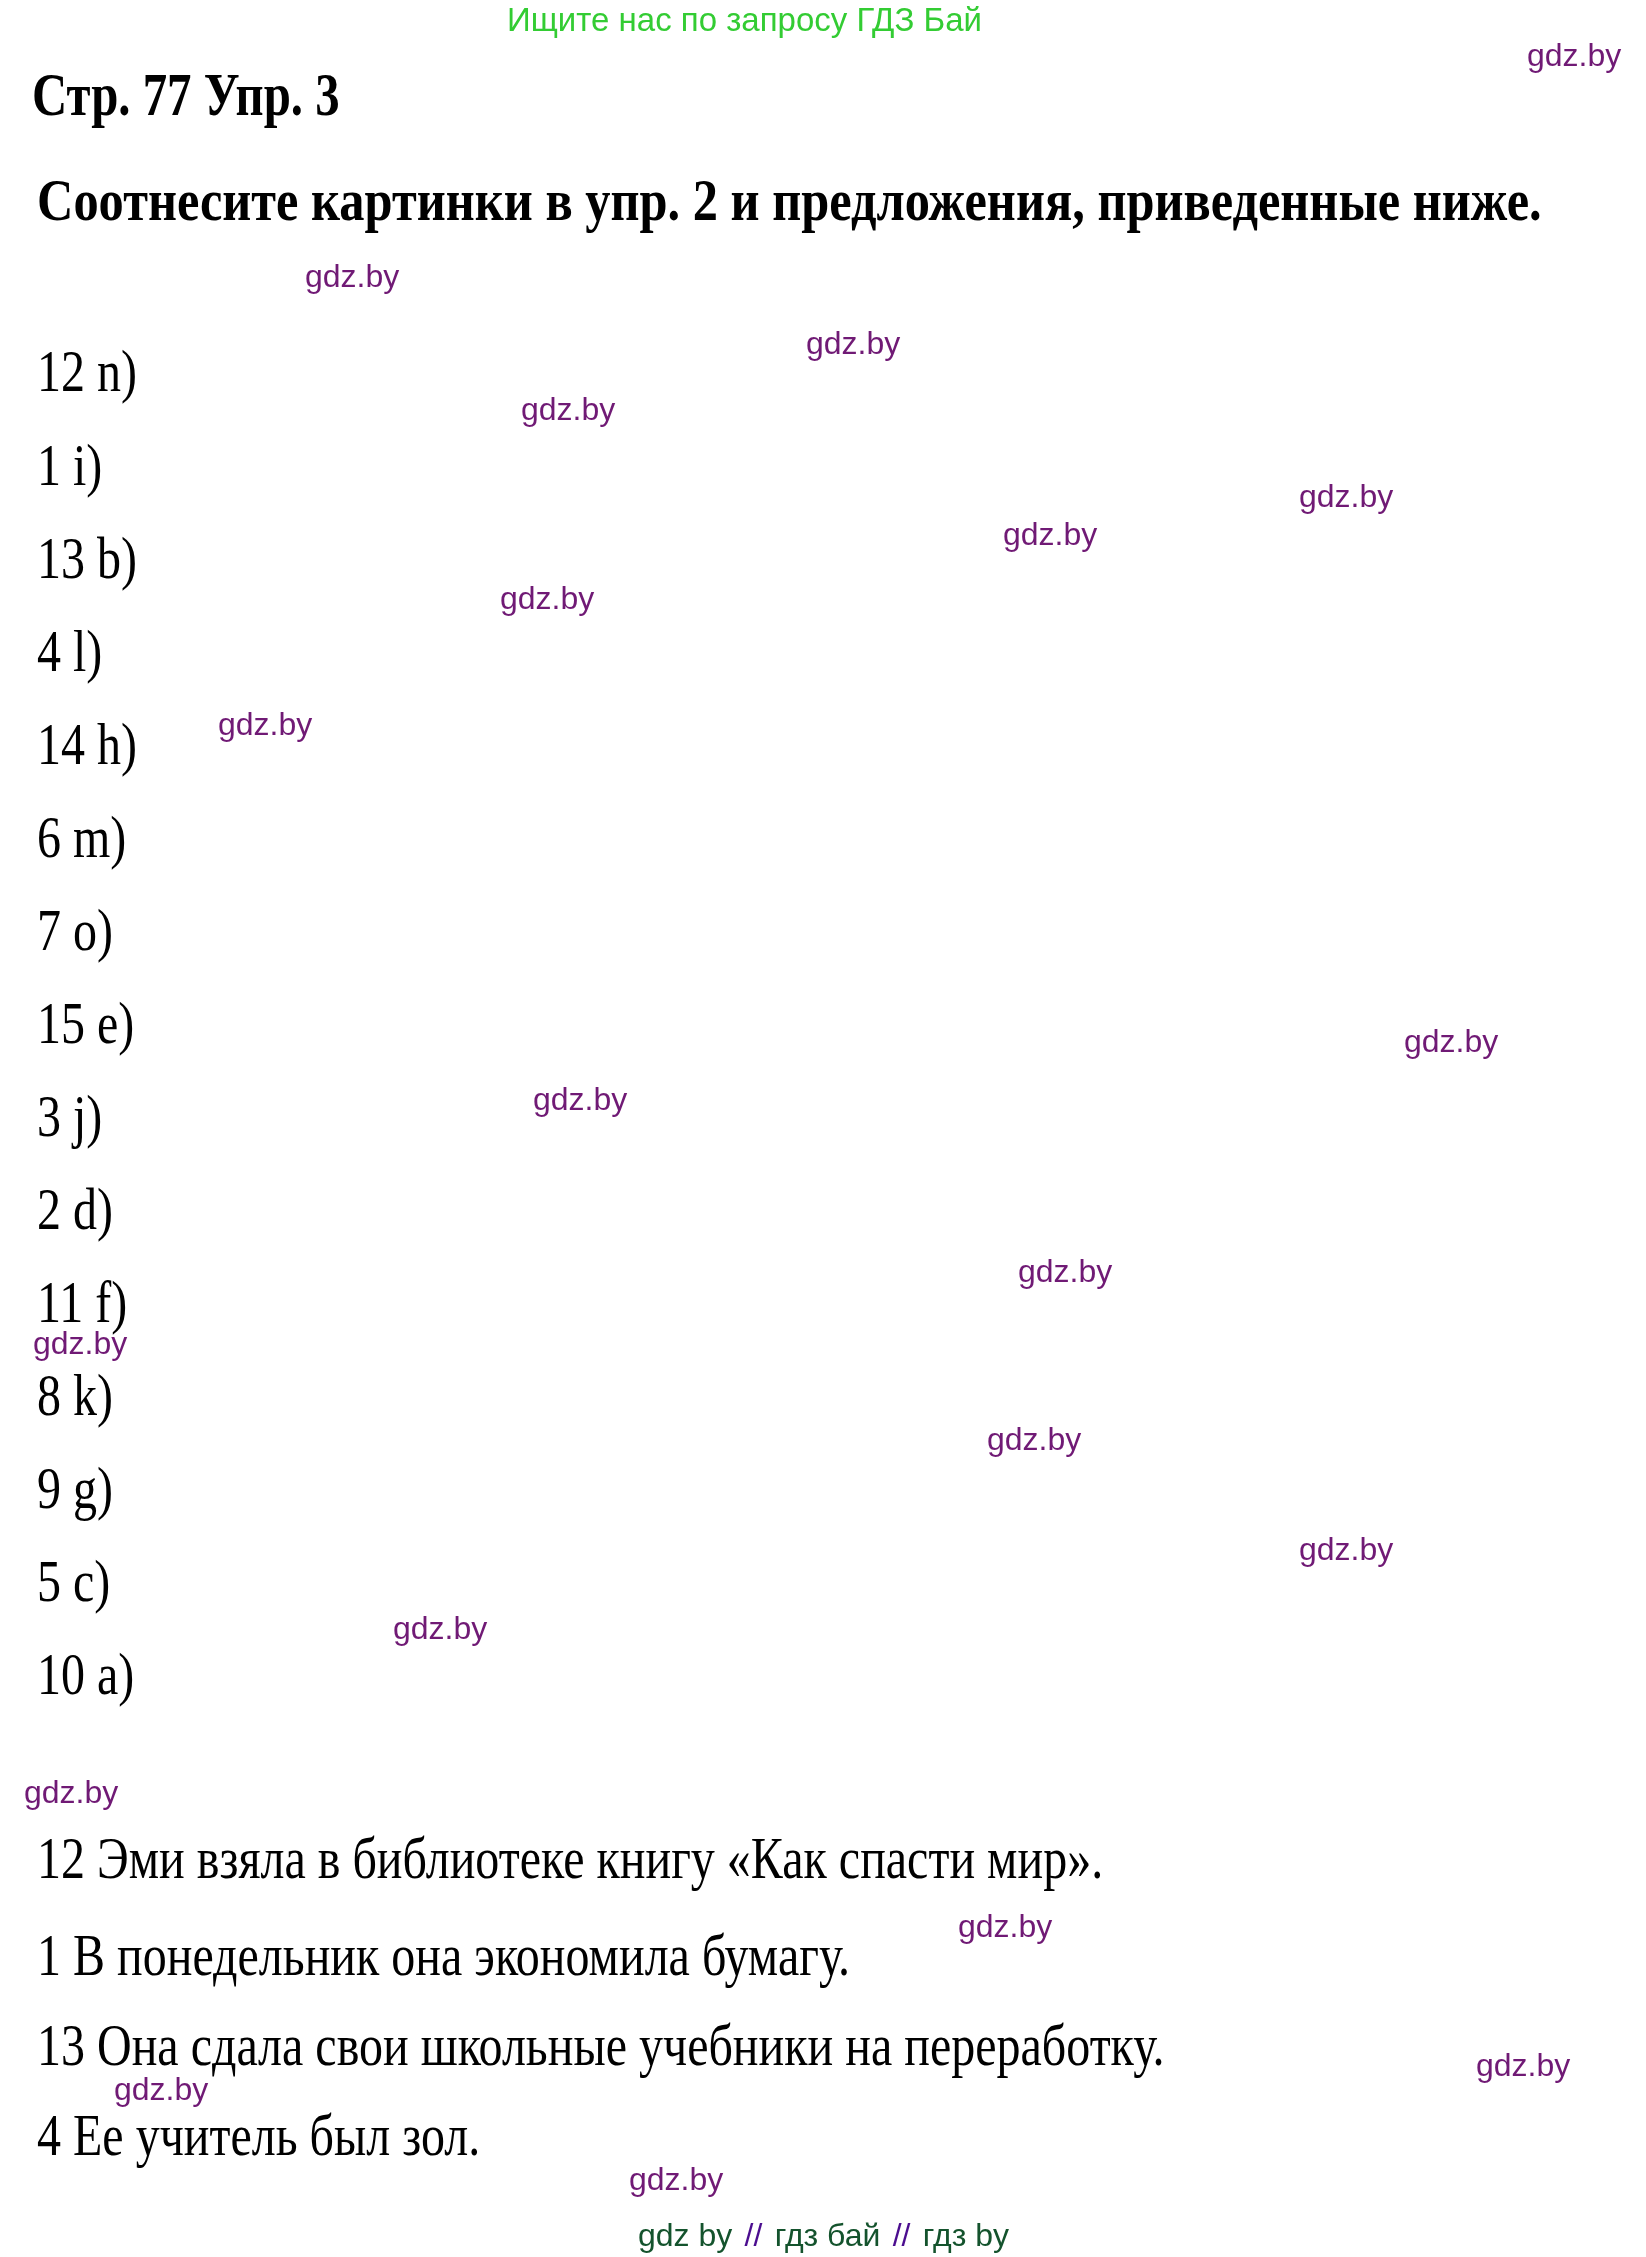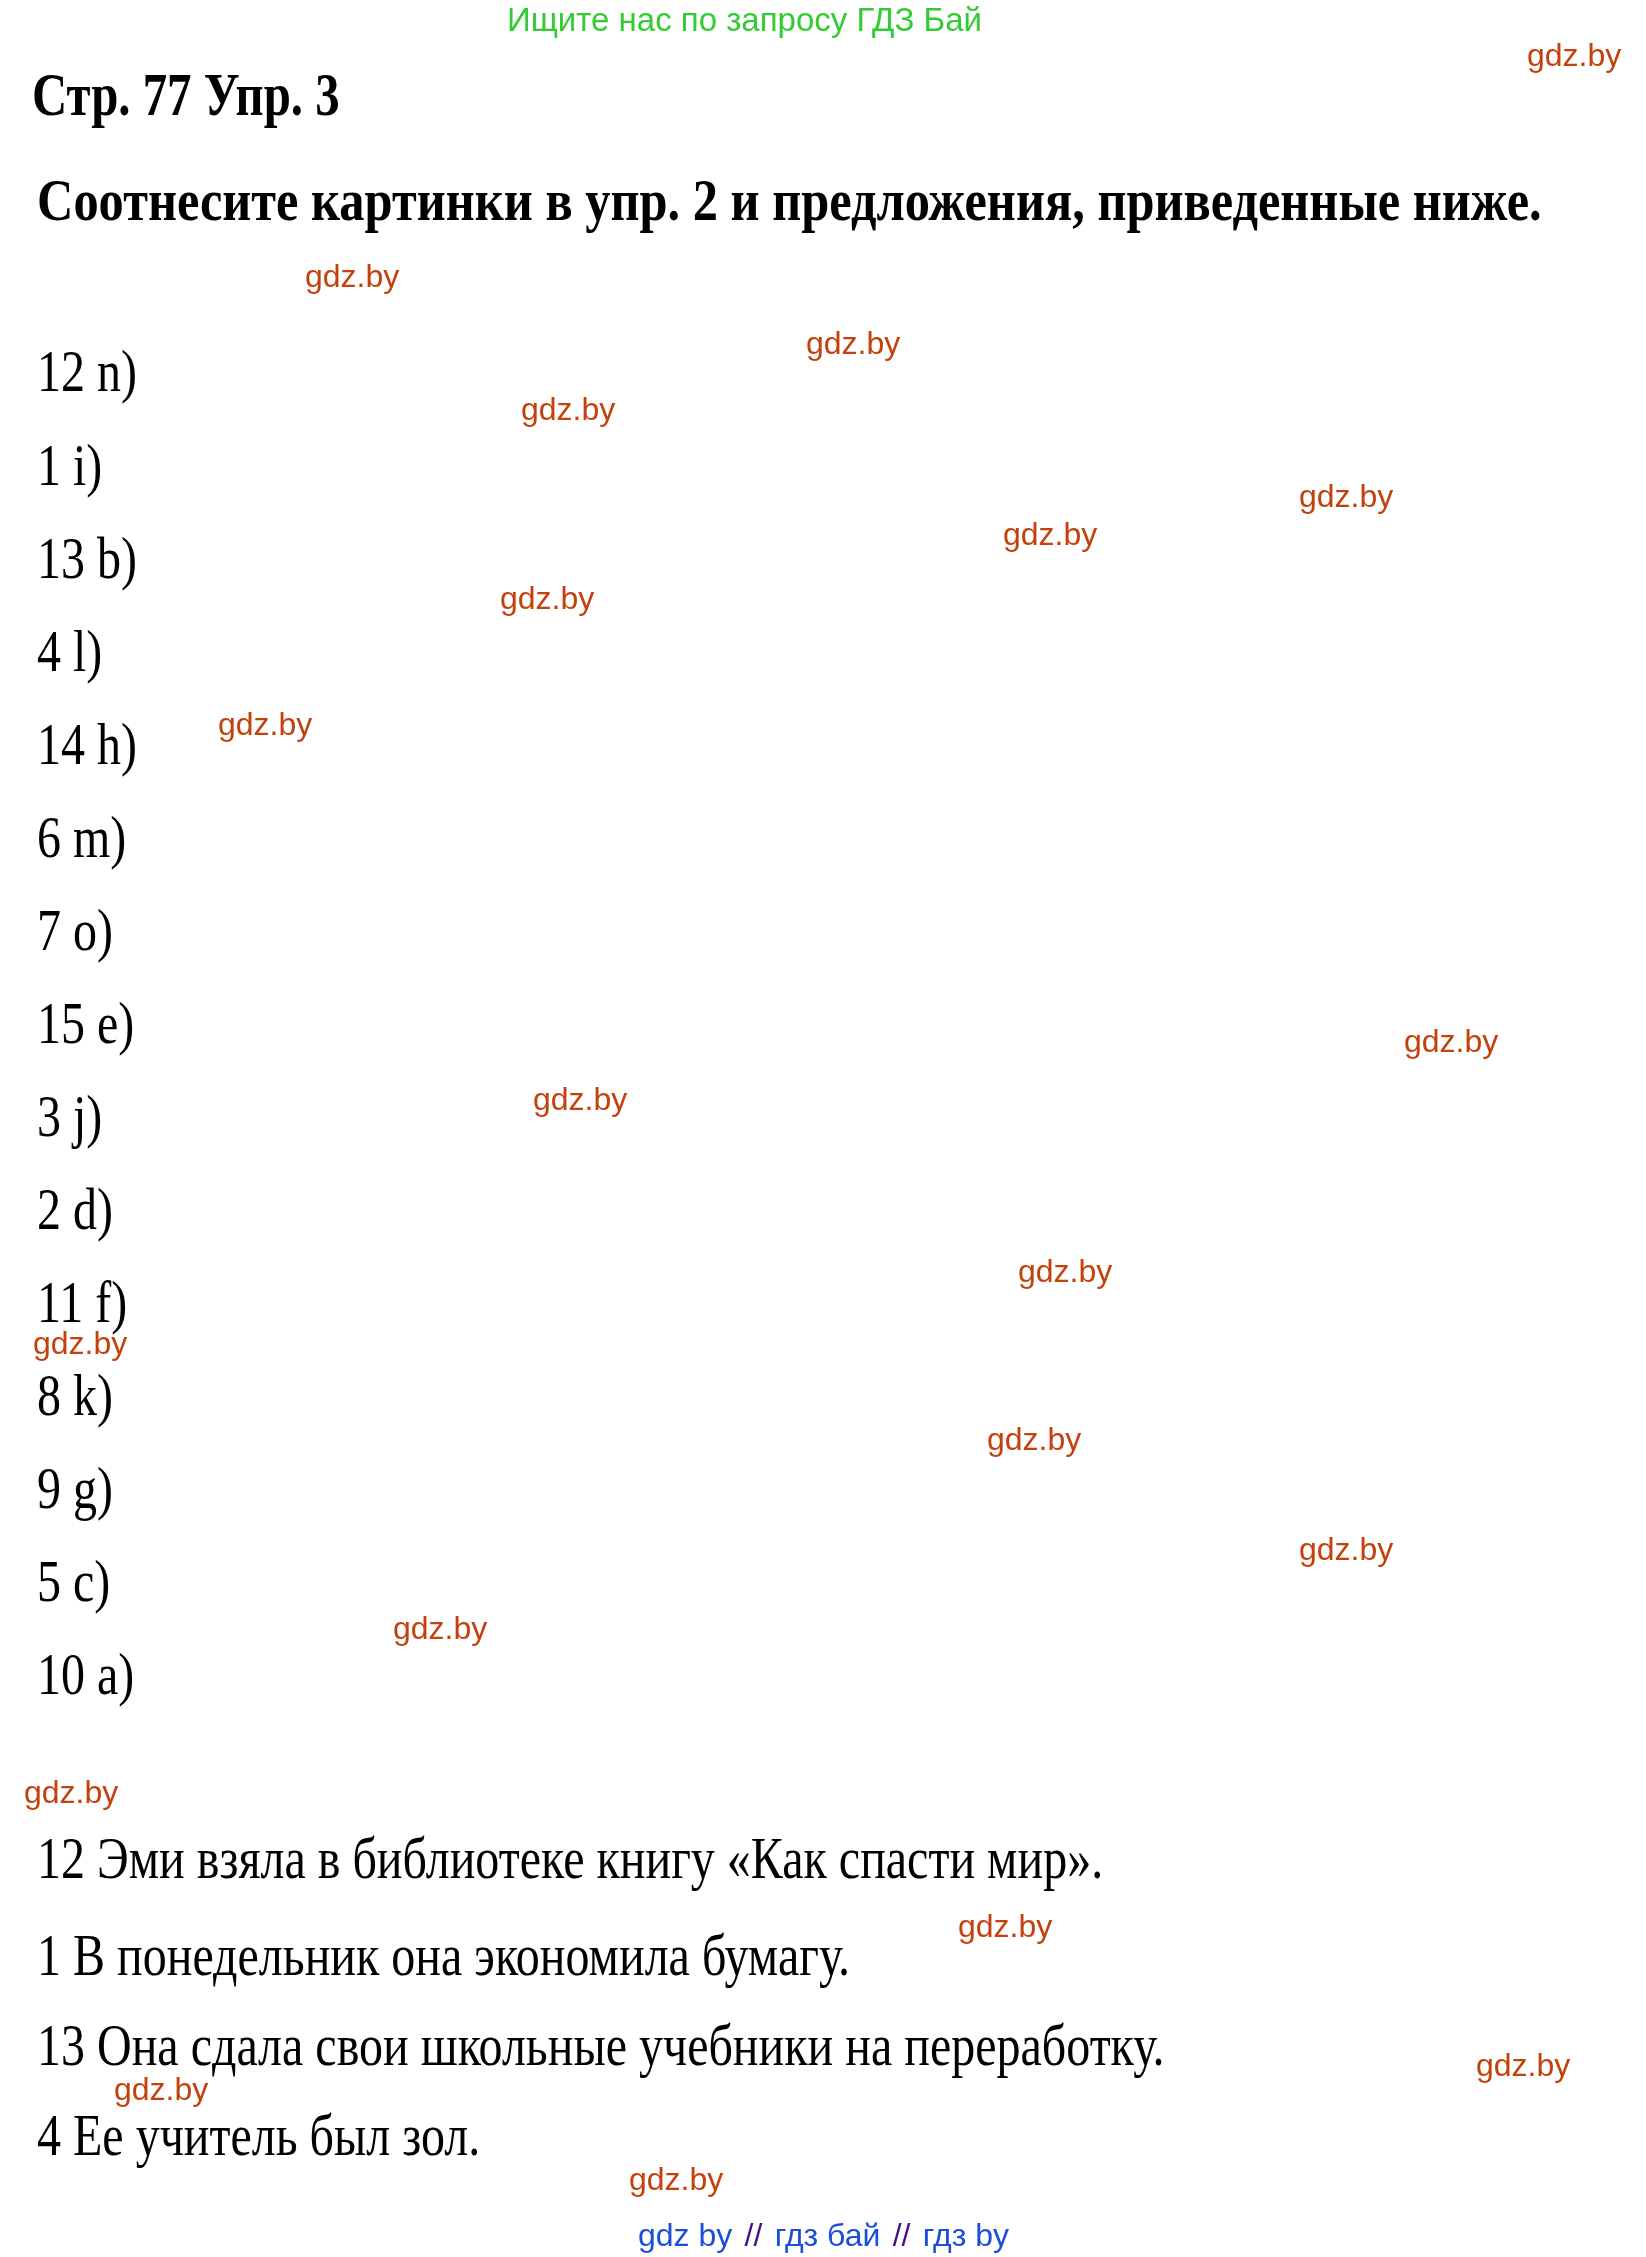--- a/index.html
+++ b/index.html
@@ -20,21 +20,21 @@
     font-family: "Liberation Sans", sans-serif;
     font-size: 33px;
     line-height: 1.1;
     color: #33cc33;
   }
   .wm {
     position: absolute;
     font-family: "Liberation Sans", sans-serif;
     font-size: 32px;
     line-height: 1;
-    color: #c2410c;
+    color: #701a75;
     white-space: nowrap;
   }
   .heading {
     position: absolute;
     left: 32px; top: 64px;
     font-size: 61px;
     font-weight: bold;
     line-height: 1;
     transform: scaleX(0.80);
     transform-origin: 0 0;
@@ -73,21 +73,21 @@
     top: 2219px; left: 0;
     width: 1647px;
     text-align: center;
     font-family: "Liberation Sans", sans-serif;
     font-size: 32px;
     line-height: 1;
     color: #4b0d8f;
     white-space: nowrap;
   }
   .footer .sep { margin: 0 12.3px; }
-  .footer a { color: #1d4ed8; text-decoration: none; cursor: pointer; }
+  .footer a { color: #14532d; text-decoration: none; cursor: pointer; }
 </style>
 </head>
 <body>
 
 <div class="banner">Ищите нас по запросу ГДЗ Бай</div>
 
 <span class="wm" style="left:1527px; top:39px;">gdz.by</span>
 <span class="wm" style="left:305px;  top:260px;">gdz.by</span>
 <span class="wm" style="left:806px;  top:327px;">gdz.by</span>
 <span class="wm" style="left:521px;  top:393px;">gdz.by</span>

